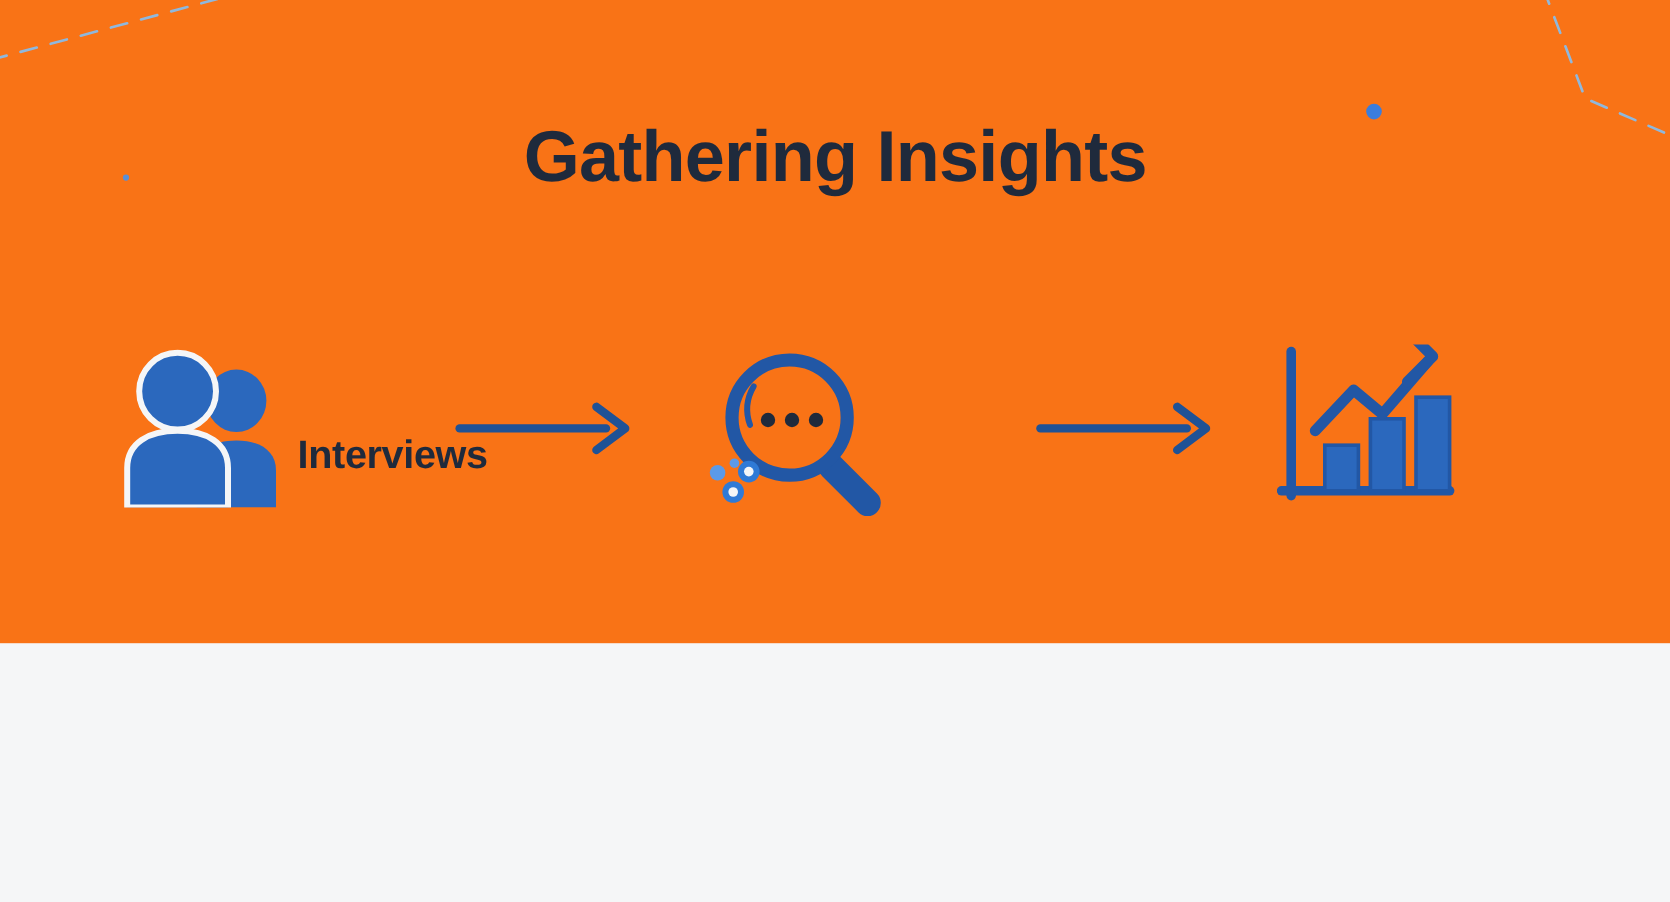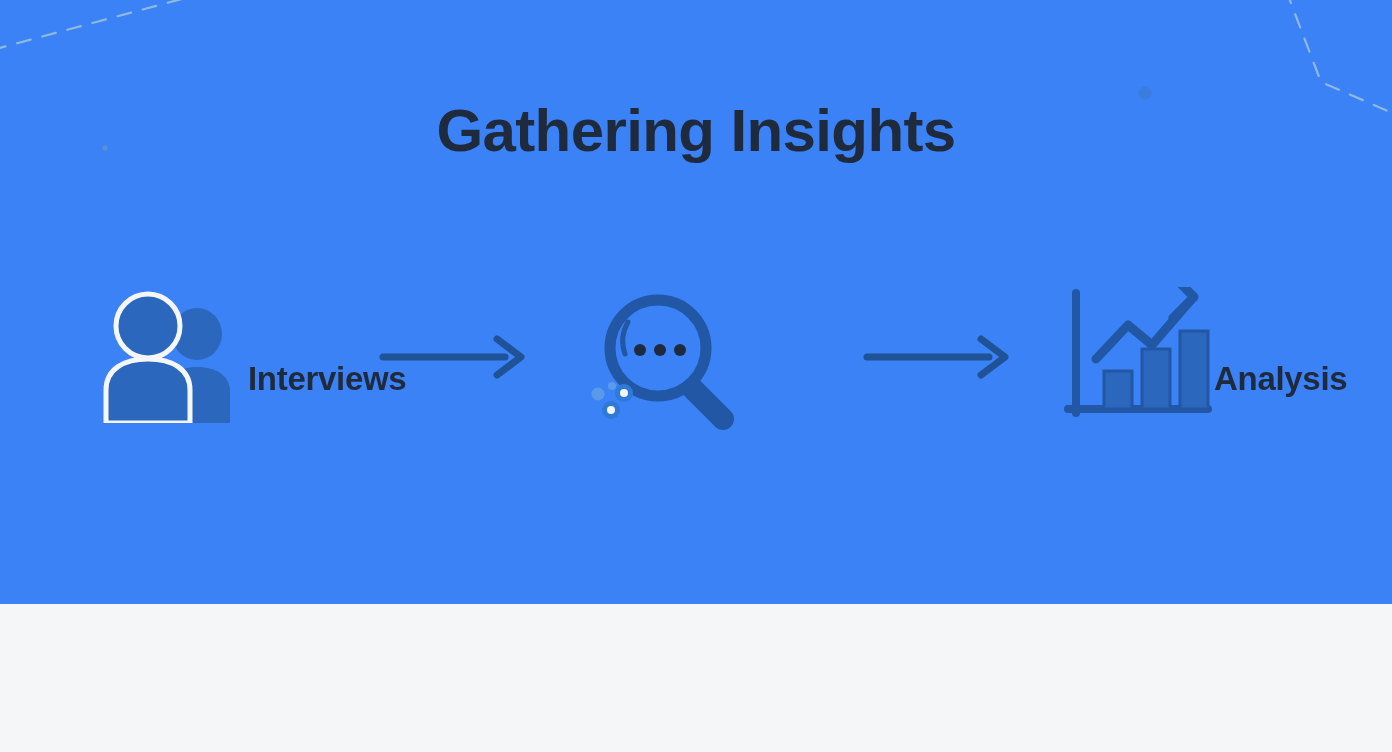--- a/index.html
+++ b/index.html
@@ -12,22 +12,22 @@
     height: 752px;
     background: #f5f6f7;
     font-family: "Liberation Sans", sans-serif;
     overflow: hidden;
     position: relative;
   }
 
   #slide {
     position: relative;
     width: 1392px;
-    height: 604px;
-    background: #3b82f6;
+    height: 536px;
+    background: #f97316;
     overflow: hidden;
   }
 
   
   #bg-decor {
     position: absolute;
     inset: 0;
     width: 1392px;
     height: 752px;
     pointer-events: none;
@@ -176,17 +176,16 @@
           <line x1="4" y1="122" x2="144" y2="122" stroke="#2257a5" stroke-width="8" stroke-linecap="round"></line>
 
           <rect x="40" y="84" width="28" height="38" fill="#2b68bd" stroke="#2257a5" stroke-width="3"></rect>
           <rect x="78" y="62" width="28" height="60" fill="#2b68bd" stroke="#2257a5" stroke-width="3"></rect>
           <rect x="116" y="44" width="28" height="78" fill="#2b68bd" stroke="#2257a5" stroke-width="3"></rect>
 
           <polyline points="32,72 64,38 88,58 126,14" fill="none" stroke="#2257a5" stroke-width="9" stroke-linecap="round" stroke-linejoin="round"></polyline>
           <polyline points="100,10 130,10 130,40" fill="none" stroke="#2257a5" stroke-width="9" stroke-linecap="round" stroke-linejoin="round" transform="rotate(45 130 10)"></polyline>
         </svg>
       </div>
-      <div class="step-label">Analysis</div>
     </div>
 
   </div>
 </div>
 
 </body></html>

